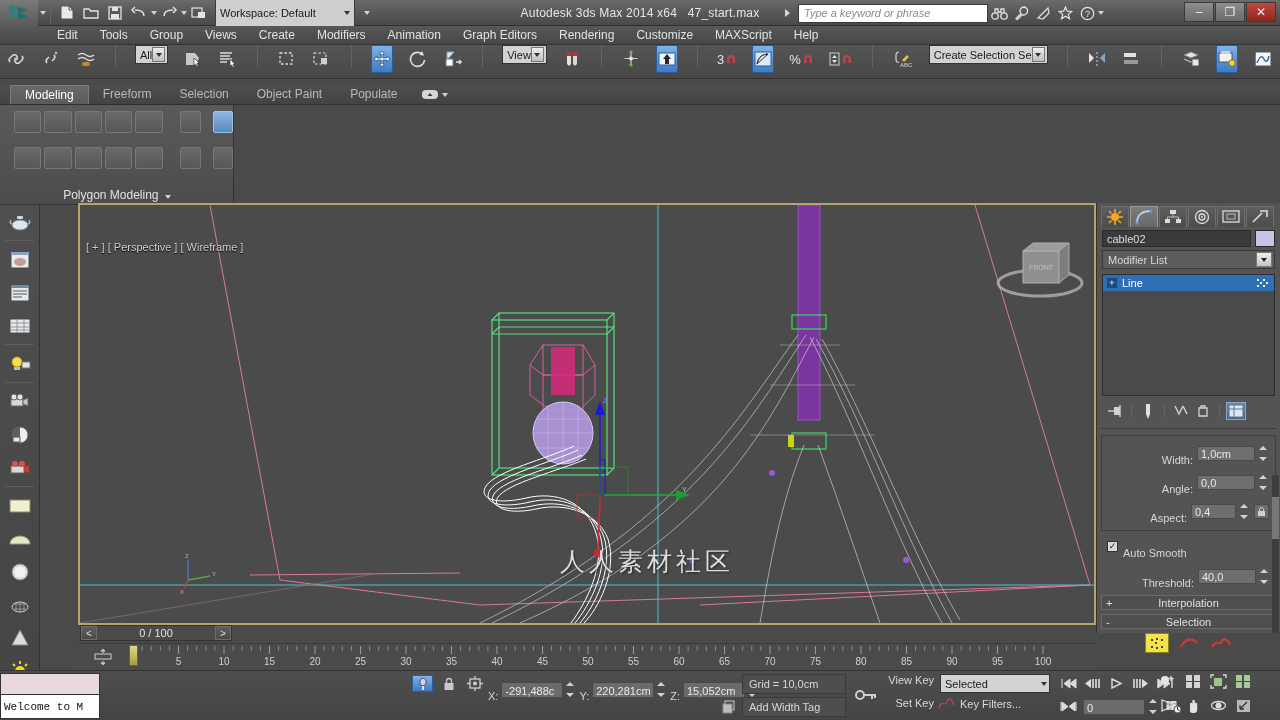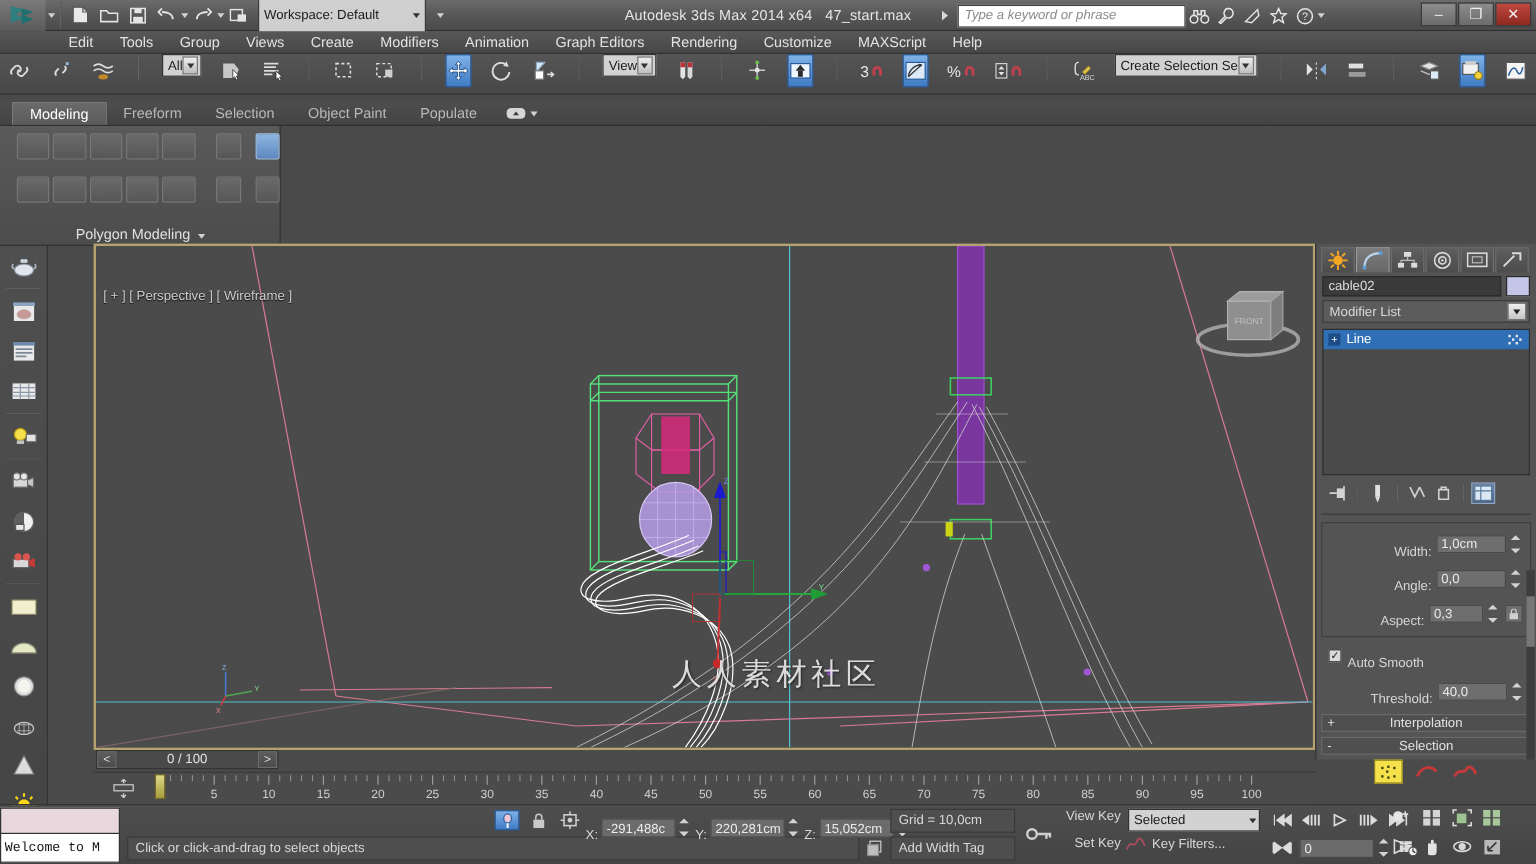--- a/index.html
+++ b/index.html
@@ -899,21 +899,21 @@
         <div class="prow">
           <span class="plabel">Angle:</span>
           <span class="pfield">0,0</span>
           <span class="spin">
               <i class="u"></i>
               <i class="d"></i>
             </span>
         </div>
         <div class="prow">
           <span class="plabel">Aspect:</span>
-          <span class="pfield" style="width:45px">0,3</span>
+          <span class="pfield" style="width:45px">0,4</span>
           <span class="spin">
               <i class="u"></i>
               <i class="d"></i>
             </span>
           <span style="width:15px;height:15px;background:#6e6e6e;border:1px solid #4a4a4a;display:flex;align-items:center;justify-content:center">
             <svg class="ico" width="9" height="10" viewBox="0 0 9 10">
                 <rect x="1" y="4" width="7" height="5" fill="#d0d0d0"></rect>
                 <path d="M2.5 4V2.5a2 2 0 0 1 4 0V4" fill="none" stroke="#d0d0d0" stroke-width="1"></path>
               </svg>
           </span>
@@ -1120,23 +1120,20 @@
       </svg>
   </div>
   <div id="slider"></div>
 
   <div id="statuswrap">
     <div id="mini">
       <div id="minitop"></div>
       <div id="minibot">Welcome to M</div>
     </div>
 
-    <div class="sfield" style="position:absolute;left:106px;top:26px;width:610px">
-      <span>Click or click-and-drag to select objects</span>
-    </div>
 
     <div class="pbtn on" style="position:absolute;left:412px;top:4px">
       <svg class="ico" width="14" height="14" viewBox="0 0 14 14">
           <ellipse cx="7" cy="5" rx="3.2" ry="3.8" fill="#f0c9d4" stroke="#2a5d9e"></ellipse>
           <path d="M7 9v4" stroke="#fff" stroke-width="1.6"></path>
         </svg>
     </div>
     <div class="pbtn" style="position:absolute;left:438px;top:4px">
       <svg class="ico" width="12" height="14" viewBox="0 0 12 14">
           <rect x="1.5" y="6" width="9" height="7" fill="#c9c9c9"></rect>

